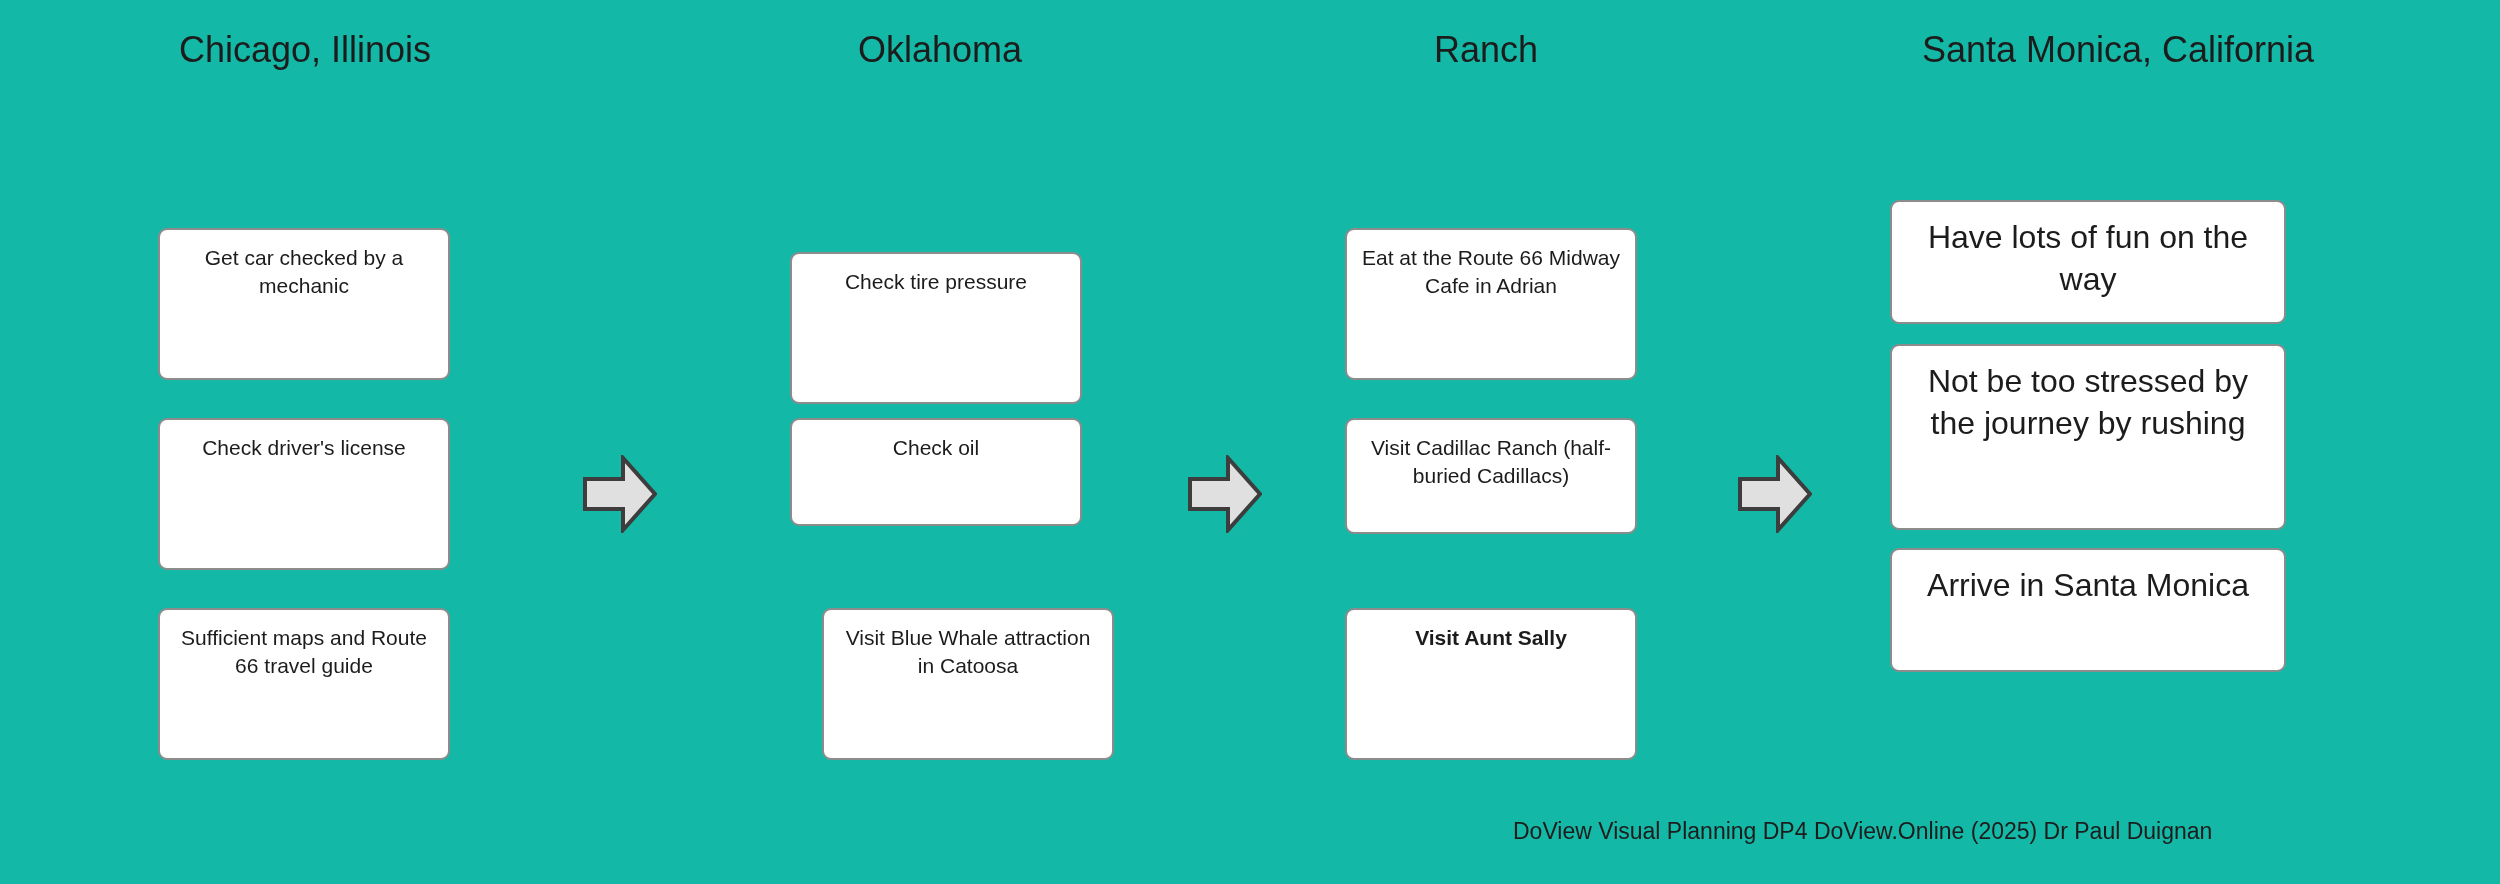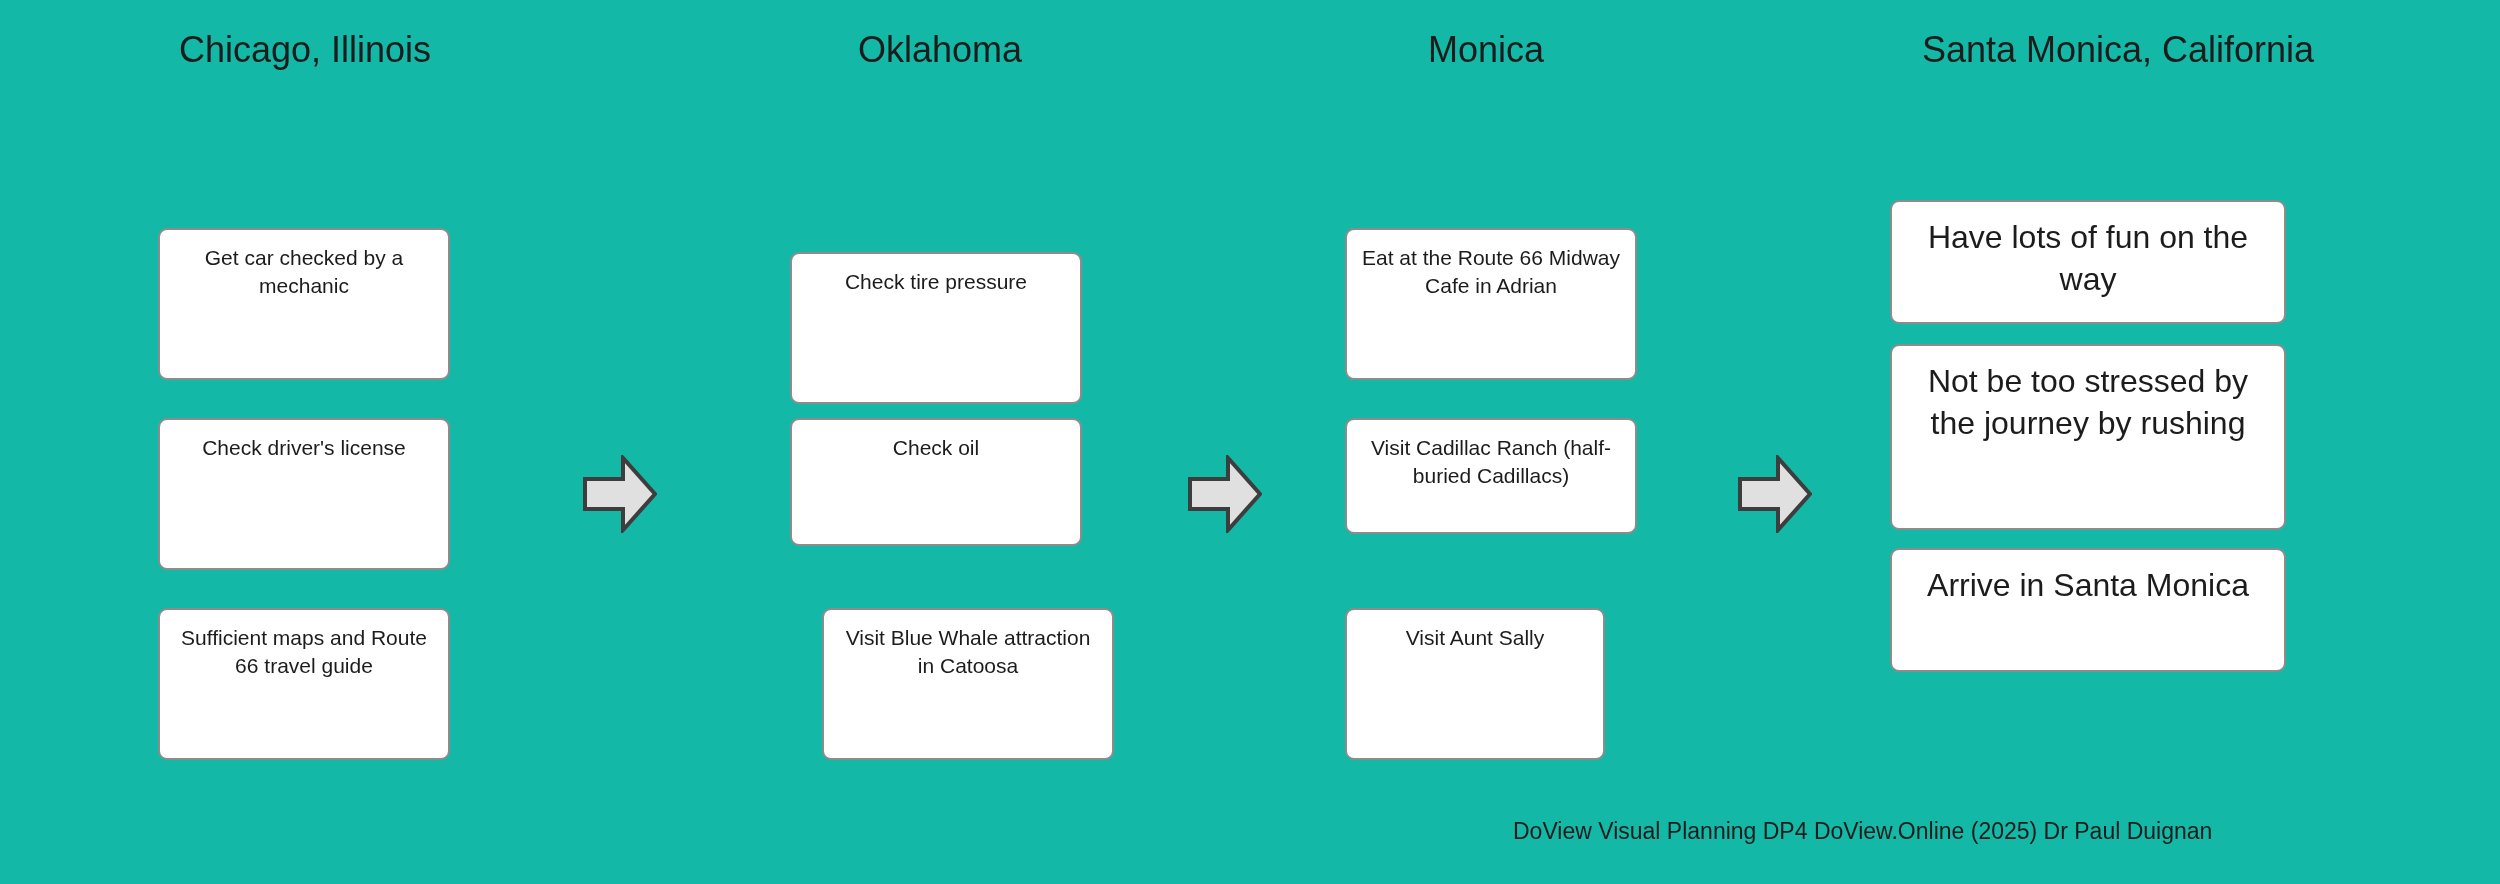--- a/index.html
+++ b/index.html
@@ -100,47 +100,47 @@
     </svg>
   </div>
 
   <div class="stage" style="left:0px;">
     <div class="col-header" style="left:785px; top:30px; width:310px;">Oklahoma</div>
 
     <div class="node small" style="left:790px; top:228px; width:292px; height:152px;margin-top:24px;">
       <span class="node-text">Check tire pressure</span>
     </div>
 
-    <div class="node small" style="left:790px; top:418px; width:292px; height:128px;">
+    <div class="node small" style="left:790px; top:418px; width:292px; height:108px;">
       <span class="node-text">Check oil</span>
     </div>
 
     <div class="node small" style="left:790px; top:608px; width:292px; height:152px;margin-left:32px;">
       <span class="node-text">Visit Blue Whale attraction in Catoosa</span>
     </div>
   </div>
 
   <div class="arrow" style="left:1188px; top:455px;">
     <svg viewBox="0 0 74 78" xmlns="http://www.w3.org/2000/svg" aria-hidden="true">
       <polygon points="2,24 40,24 40,3 72,39 40,75 40,54 2,54" fill="#e0e0e0" stroke="#3d3d3d" stroke-width="4" stroke-linejoin="miter"></polygon>
     </svg>
   </div>
 
   <div class="stage" style="left:0px;">
-    <div class="col-header" style="left:1340px; top:30px; width:292px;">Monica</div>
+    <div class="col-header" style="left:1340px; top:30px; width:292px;">Ranch</div>
 
     <div class="node small" style="left:1345px; top:228px; width:292px; height:152px;">
       <span class="node-text">Eat at the Route 66 Midway Cafe in Adrian</span>
     </div>
 
     <div class="node small" style="left:1345px; top:418px; width:292px; height:116px;">
       <span class="node-text">Visit Cadillac Ranch (half-buried Cadillacs)</span>
     </div>
 
-    <div class="node small" style="left:1345px; top:608px; width:260px; height:152px;">
+    <div class="node small" style="left:1345px; top:608px; width:292px; height:152px;font-weight:bold;">
       <span class="node-text">Visit Aunt Sally</span>
     </div>
   </div>
 
   <div class="arrow" style="left:1738px; top:455px;">
     <svg viewBox="0 0 74 78" xmlns="http://www.w3.org/2000/svg" aria-hidden="true">
       <polygon points="2,24 40,24 40,3 72,39 40,75 40,54 2,54" fill="#e0e0e0" stroke="#3d3d3d" stroke-width="4" stroke-linejoin="miter"></polygon>
     </svg>
   </div>
 

